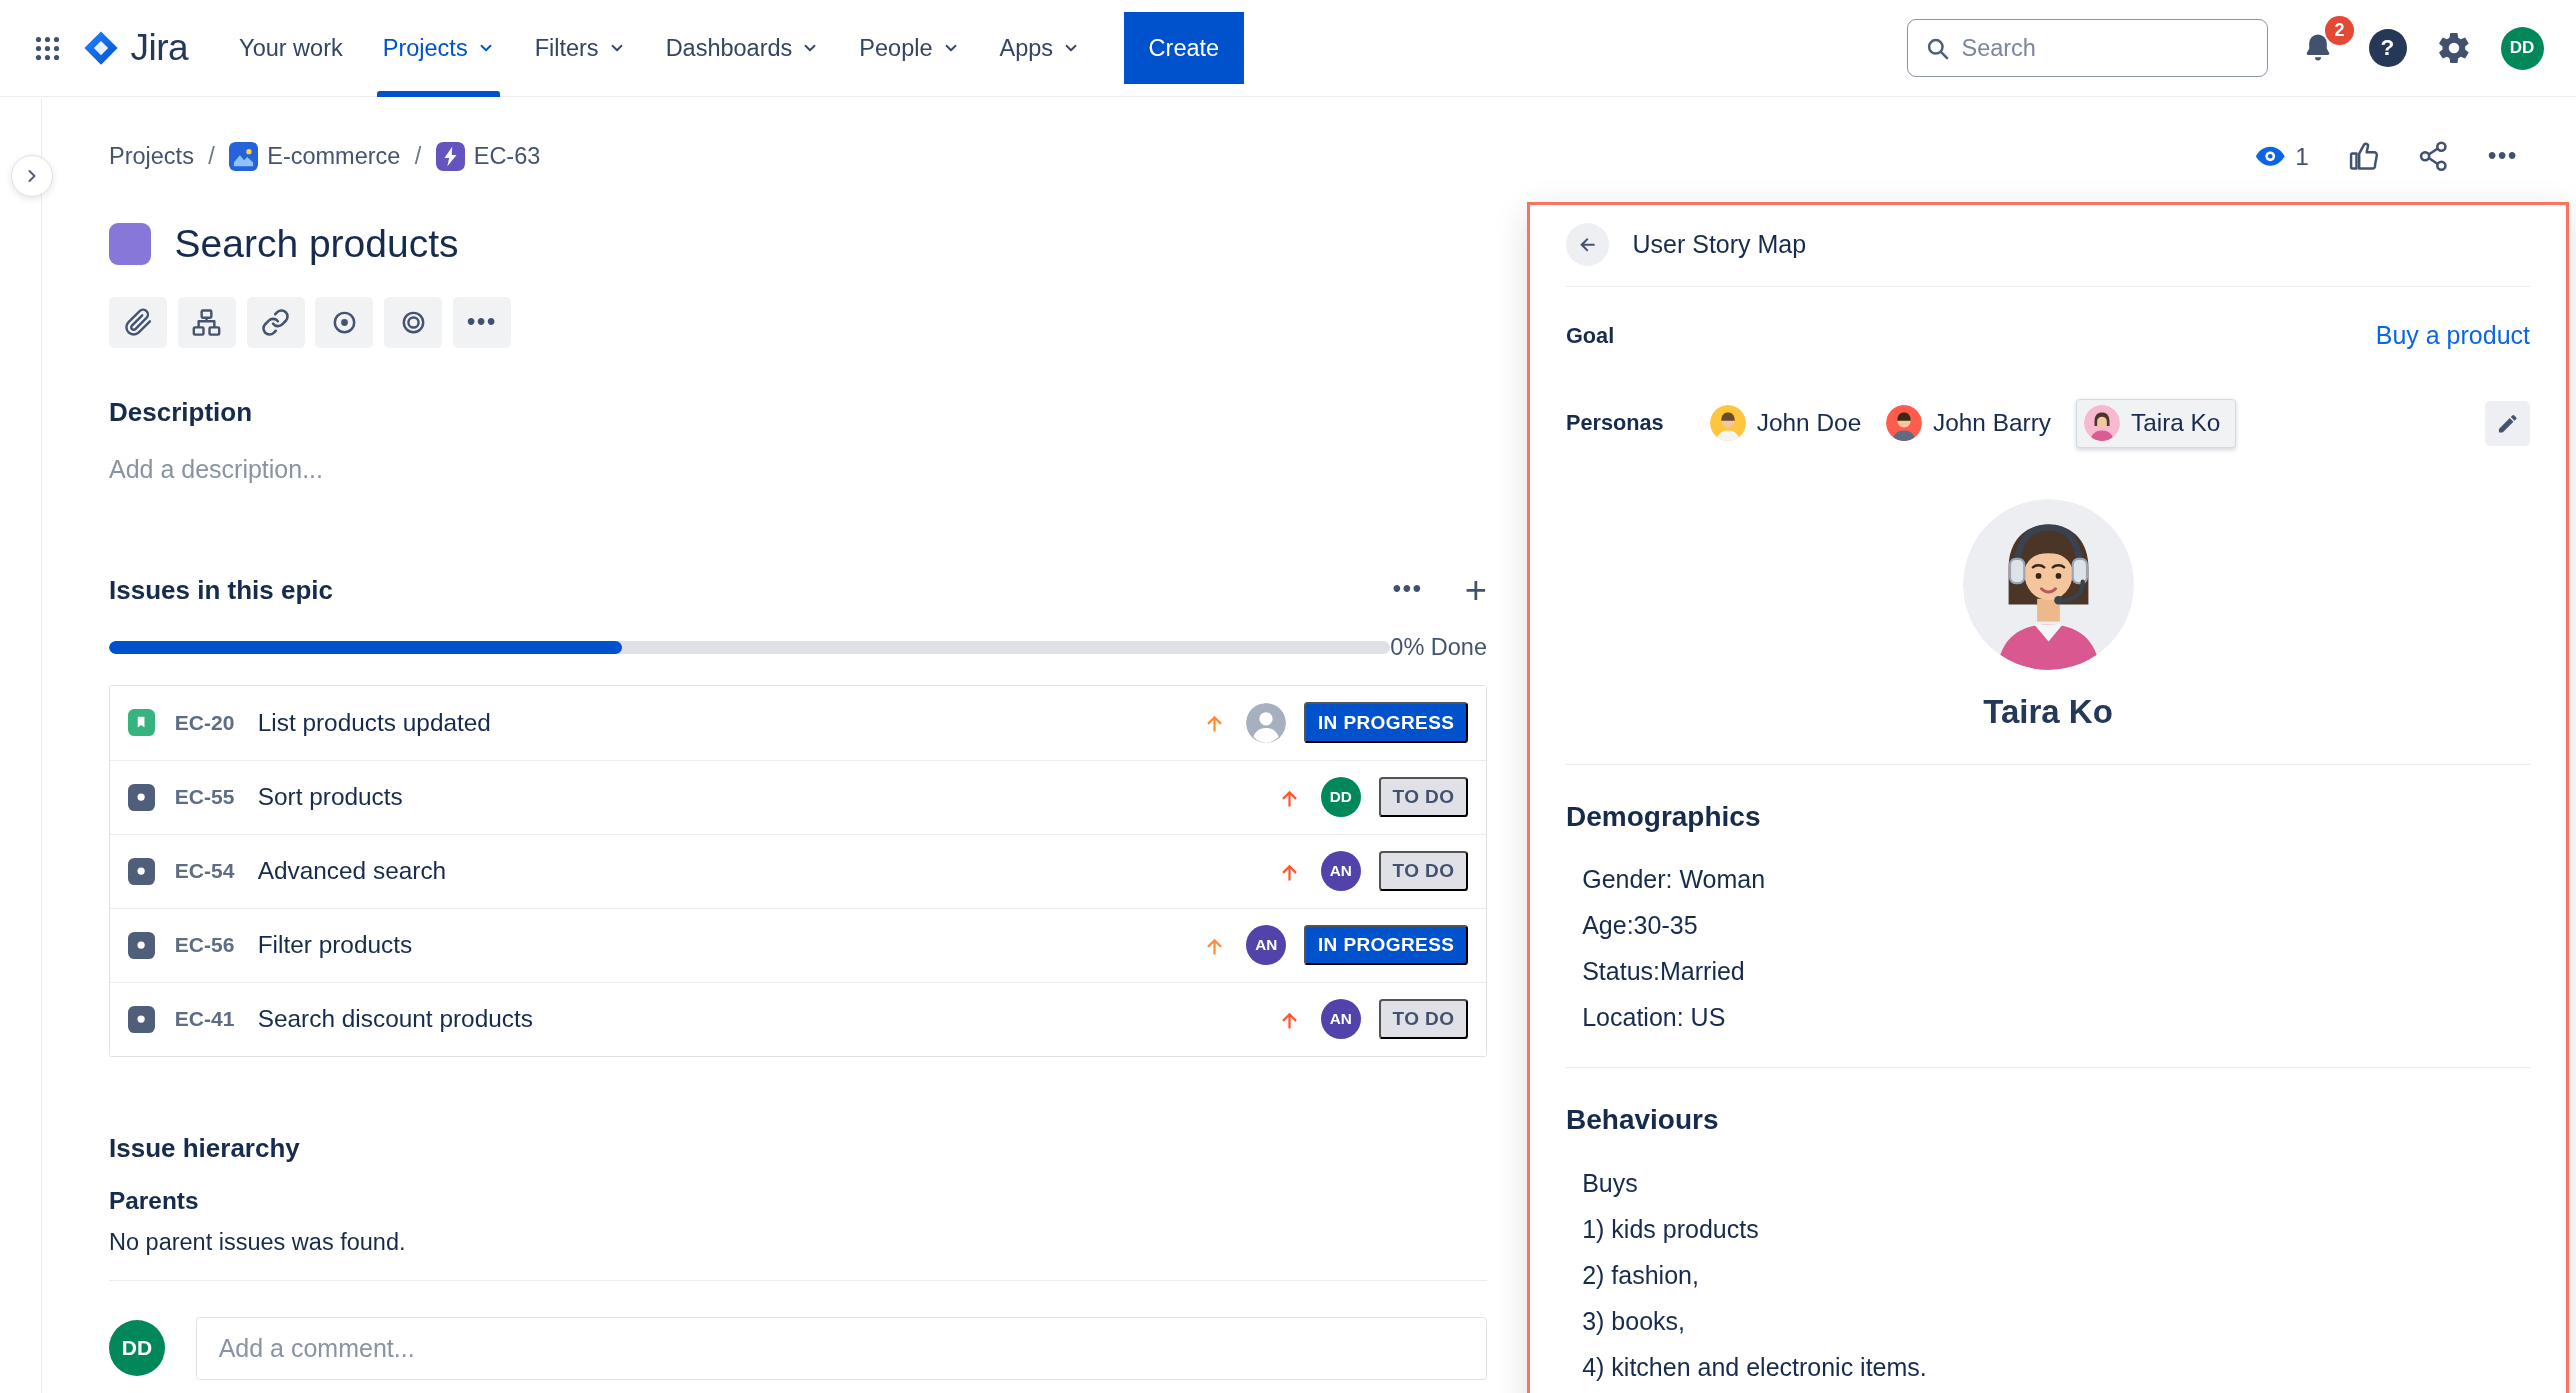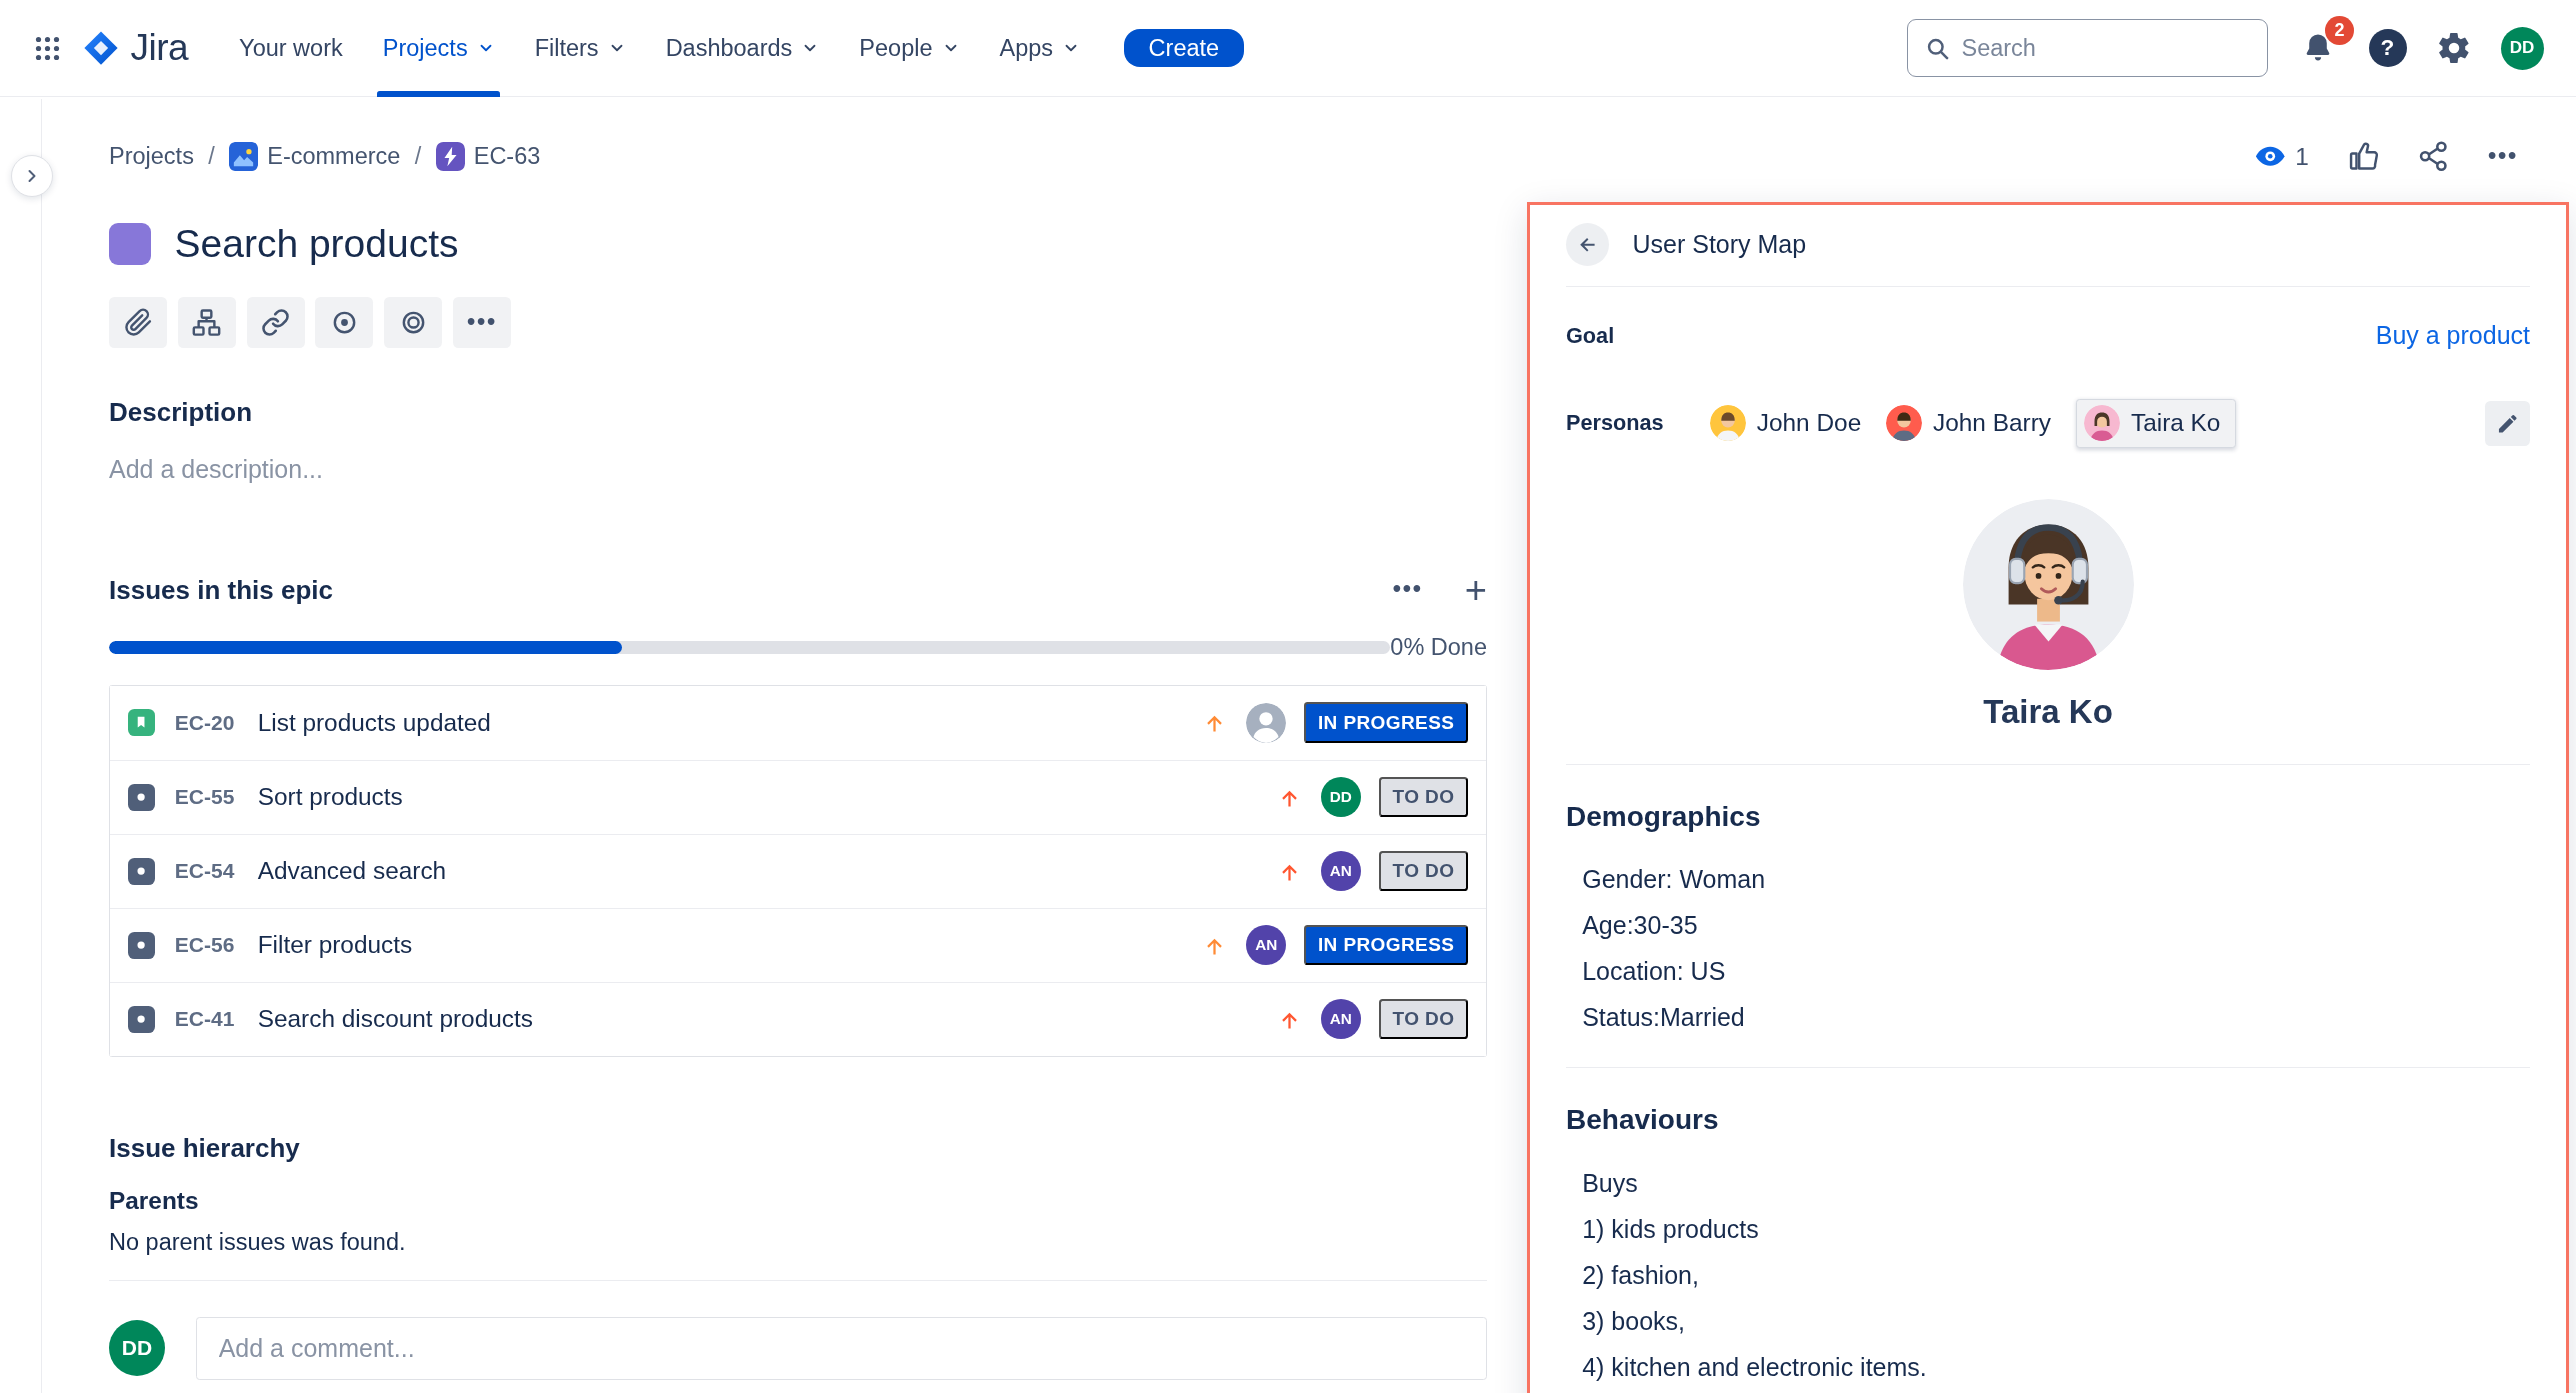--- a/index.html
+++ b/index.html
@@ -11,21 +11,21 @@
   .topnav { position:relative; display:flex; align-items:center; height:97px; padding:0 32.5px 0 21.7px;
     border-bottom:1.8px solid #EBECF0; background:#fff; z-index:5; }
   .icon-btn { display:flex; align-items:center; justify-content:center; background:none; border:none; color:#42526E; cursor:pointer; }
   .appswitcher { width:51px; height:51px; border-radius:5.4px; }
   .logo { display:flex; align-items:center; gap:10.8px; margin:0 31px 0 9px; text-decoration:none; cursor:pointer; }
   .logo-text { font-size:37px; font-weight:500; color:#253858; letter-spacing:-0.5px; }
   .topnav-item { position:relative; display:flex; align-items:center; gap:9px; height:97px; padding:0 20px;
     font-size:23.5px; color:#344563; text-decoration:none; cursor:pointer; background:none; border:none; }
   .topnav-item.is-active { color:#0052CC; font-weight:500; }
   .topnav-item.is-active::after { content:""; position:absolute; left:14.4px; right:14.4px; bottom:0; height:5.4px; background:#0052CC; border-radius:2.7px 2.7px 0 0; }
-  .create-btn { margin-left:23.5px; height:38px; padding:0 25px; background:#0052CC; color:#fff; border:none; border-radius:16px; font-size:23.5px; font-weight:500; cursor:pointer; }
+  .create-btn { margin-left:23.5px; height:72px; padding:0 25px; background:#0052CC; color:#fff; border:none; border-radius:0; font-size:23.5px; font-weight:500; cursor:pointer; }
   .nav-right { margin-left:auto; display:flex; align-items:center; gap:29px; }
   .searchbox { display:flex; align-items:center; gap:10.8px; width:361px; height:58px; border:1.8px solid #8993A4; border-radius:9px; padding:0 16.2px; color:#6B778C; background:#fff; }
   .searchbox input { flex:1; min-width:0; border:none; outline:none; font-size:23.5px; color:#172B4D; background:transparent; }
   .searchbox input::placeholder { color:#7A869A; }
   .bell-wrap { position:relative; width:43px; height:43px; }
   .nav-badge { position:absolute; top:-10.8px; right:-14.4px; min-width:29px; height:29px; padding:0 8.1px; border-radius:14.4px;
     background:#E34935; color:#fff; font-size:18px; font-weight:700; display:flex; align-items:center; justify-content:center; }
   .help-circle { width:38px; height:38px; border-radius:50%; background:#253858; color:#fff; font-size:22.6px; font-weight:700; display:flex; align-items:center; justify-content:center; }
   .avatar { display:inline-flex; align-items:center; justify-content:center; border-radius:50%; color:#fff; font-weight:700; }
   .avatar--nav { width:43px; height:43px; background:#00875A; font-size:17px; border:none; cursor:pointer; }
@@ -566,22 +566,22 @@
       </svg>
     </div>
     <div class="persona-big-name">Taira Ko</div>
     <hr class="divider name-divider">
 
     <section class="panel-section">
       <h3 class="panel-section-title">Demographics</h3>
       <div class="panel-lines">
         <div class="panel-line">Gender: Woman</div>
         <div class="panel-line">Age:30-35</div>
+        <div class="panel-line">Status:Married</div>
         <div class="panel-line">Location: US</div>
-        <div class="panel-line">Status:Married</div>
       </div>
     </section>
 
     <section class="panel-section">
       <h3 class="panel-section-title">Behaviours</h3>
       <div class="panel-lines">
         <div class="panel-line">Buys</div>
         <div class="panel-line">1) kids products</div>
         <div class="panel-line">2) fashion,</div>
         <div class="panel-line">3) books,</div>

